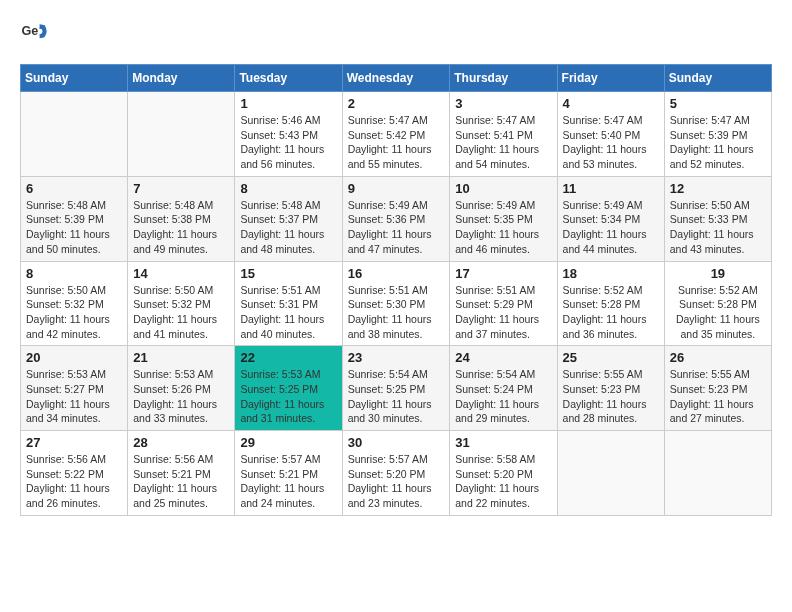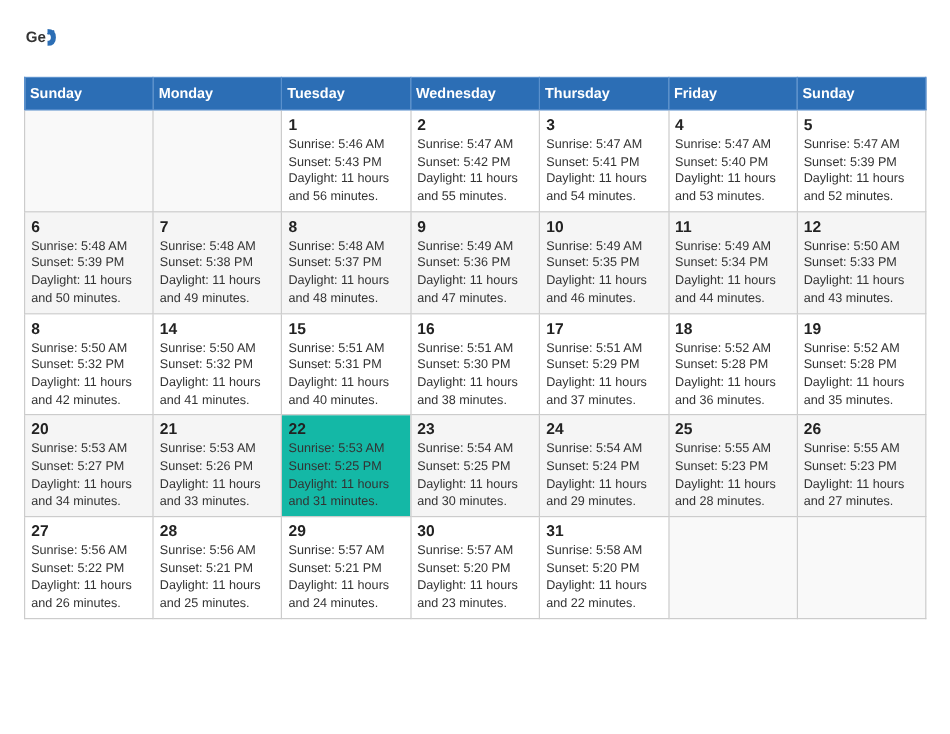--- a/index.html
+++ b/index.html
@@ -226,21 +226,21 @@
           <div class="day-info" style="white-space: pre-wrap;">Sunrise: 5:51 AM
 Sunset: 5:29 PM
 Daylight: 11 hours and 37 minutes.</div>
         </td>
         <td style="background-color: rgb(255, 255, 255);">
           <span class="day-number">18</span>
           <div class="day-info" style="white-space: pre-wrap;">Sunrise: 5:52 AM
 Sunset: 5:28 PM
 Daylight: 11 hours and 36 minutes.</div>
         </td>
-        <td style="background-color: rgb(255, 255, 255);">
+        <td style="background-color: rgb(255, 255, 255); text-align: center;">
           <span class="day-number">19</span>
           <div class="day-info" style="white-space: pre-wrap;">Sunrise: 5:52 AM
 Sunset: 5:28 PM
 Daylight: 11 hours and 35 minutes.</div>
         </td>
       </tr>
       <tr>
         <td style="background-color: rgb(245, 245, 245);">
           <span class="day-number">20</span>
           <div class="day-info" style="white-space: pre-wrap;">Sunrise: 5:53 AM

